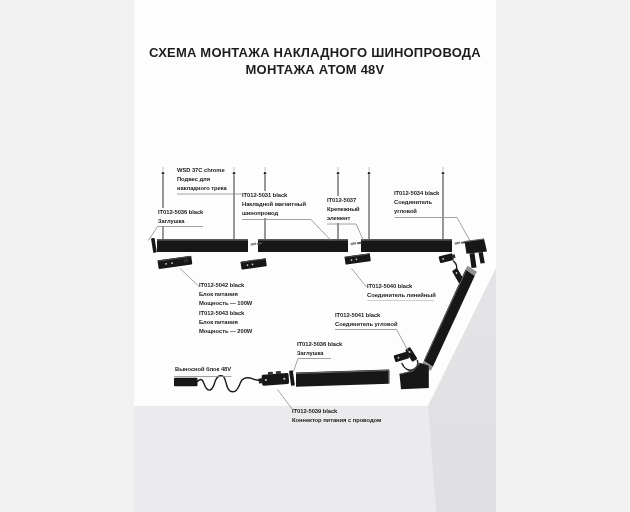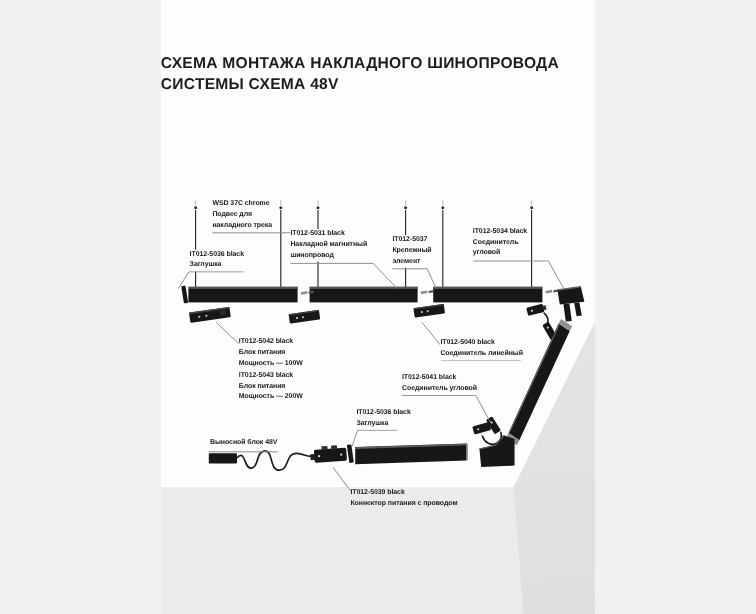--- a/index.html
+++ b/index.html
@@ -18,21 +18,21 @@
   .bg-wall{background:linear-gradient(176deg,var(--wall-a),var(--wall-b));
     clip-path:polygon(496px 268px,496px 512px,436px 512px,428px 406px);}
   svg.diagram{position:absolute;inset:0;width:630px;height:512px;}
   .part{fill:var(--part);}
   .cable{fill:none;stroke:#1b1b1b;stroke-width:1.4;stroke-linecap:round;}
   .leader{fill:none;stroke:var(--leader);stroke-width:0.8;stroke-linejoin:round;}
   .wire{stroke:#1c1c1c;stroke-width:0.9;}
   .wiretop{stroke:#9a9a9a;stroke-width:0.6;}
   .dotl{fill:#cfcfcf;}
   .gmark{fill:#8f8f8f;} .gmark2{fill:#4f4f4f;}
-  .title{position:absolute;left:134px;top:45px;width:362px;
+  .title{position:absolute;left:134px;top:45px;width:362px;text-align:center;
     font-size:13px;font-weight:bold;color:#1d1d1d;line-height:16.5px;letter-spacing:0.2px;}
   .lbl{position:absolute;font-size:5.8px;font-weight:bold;line-height:9.2px;
     color:var(--ink);letter-spacing:-0.05px;white-space:nowrap;}
   .lbl.bg{background:var(--page-bg);}
 </style>
 </head>
 <body>
 
 <div class="stage">
 
@@ -197,21 +197,21 @@
     <path class="leader" d="M367,287.5 L351.5,268.5"></path>
     <path class="leader" d="M367.5,300 H434"></path>
     <path class="leader" d="M335,329.5 H396.5 L409,352.5"></path>
     <path class="leader" d="M331,358.5 H298 L293.5,371.5"></path>
     <path class="leader" d="M174,376.5 H231.5"></path>
     <path class="leader" d="M277.5,389.5 L292.5,409.5"></path>
   </svg>
 
   <div class="title">
     <div>СХЕМА МОНТАЖА НАКЛАДНОГО ШИНОПРОВОДА</div>
-    <div>СИСТЕМЫ СХЕМА 48V</div>
+    <div>МОНТАЖА АТОМ 48V</div>
   </div>
 
   <div class="lbl bg" style="left:177px;top:165.5px">
     <div>WSD 37C chrome</div>
     <div>Подвес для</div>
     <div>накладного  трека</div>
   </div>
 
   <div class="lbl bg" style="left:158px;top:207.5px">
     <div>IT012-5036 black</div>

